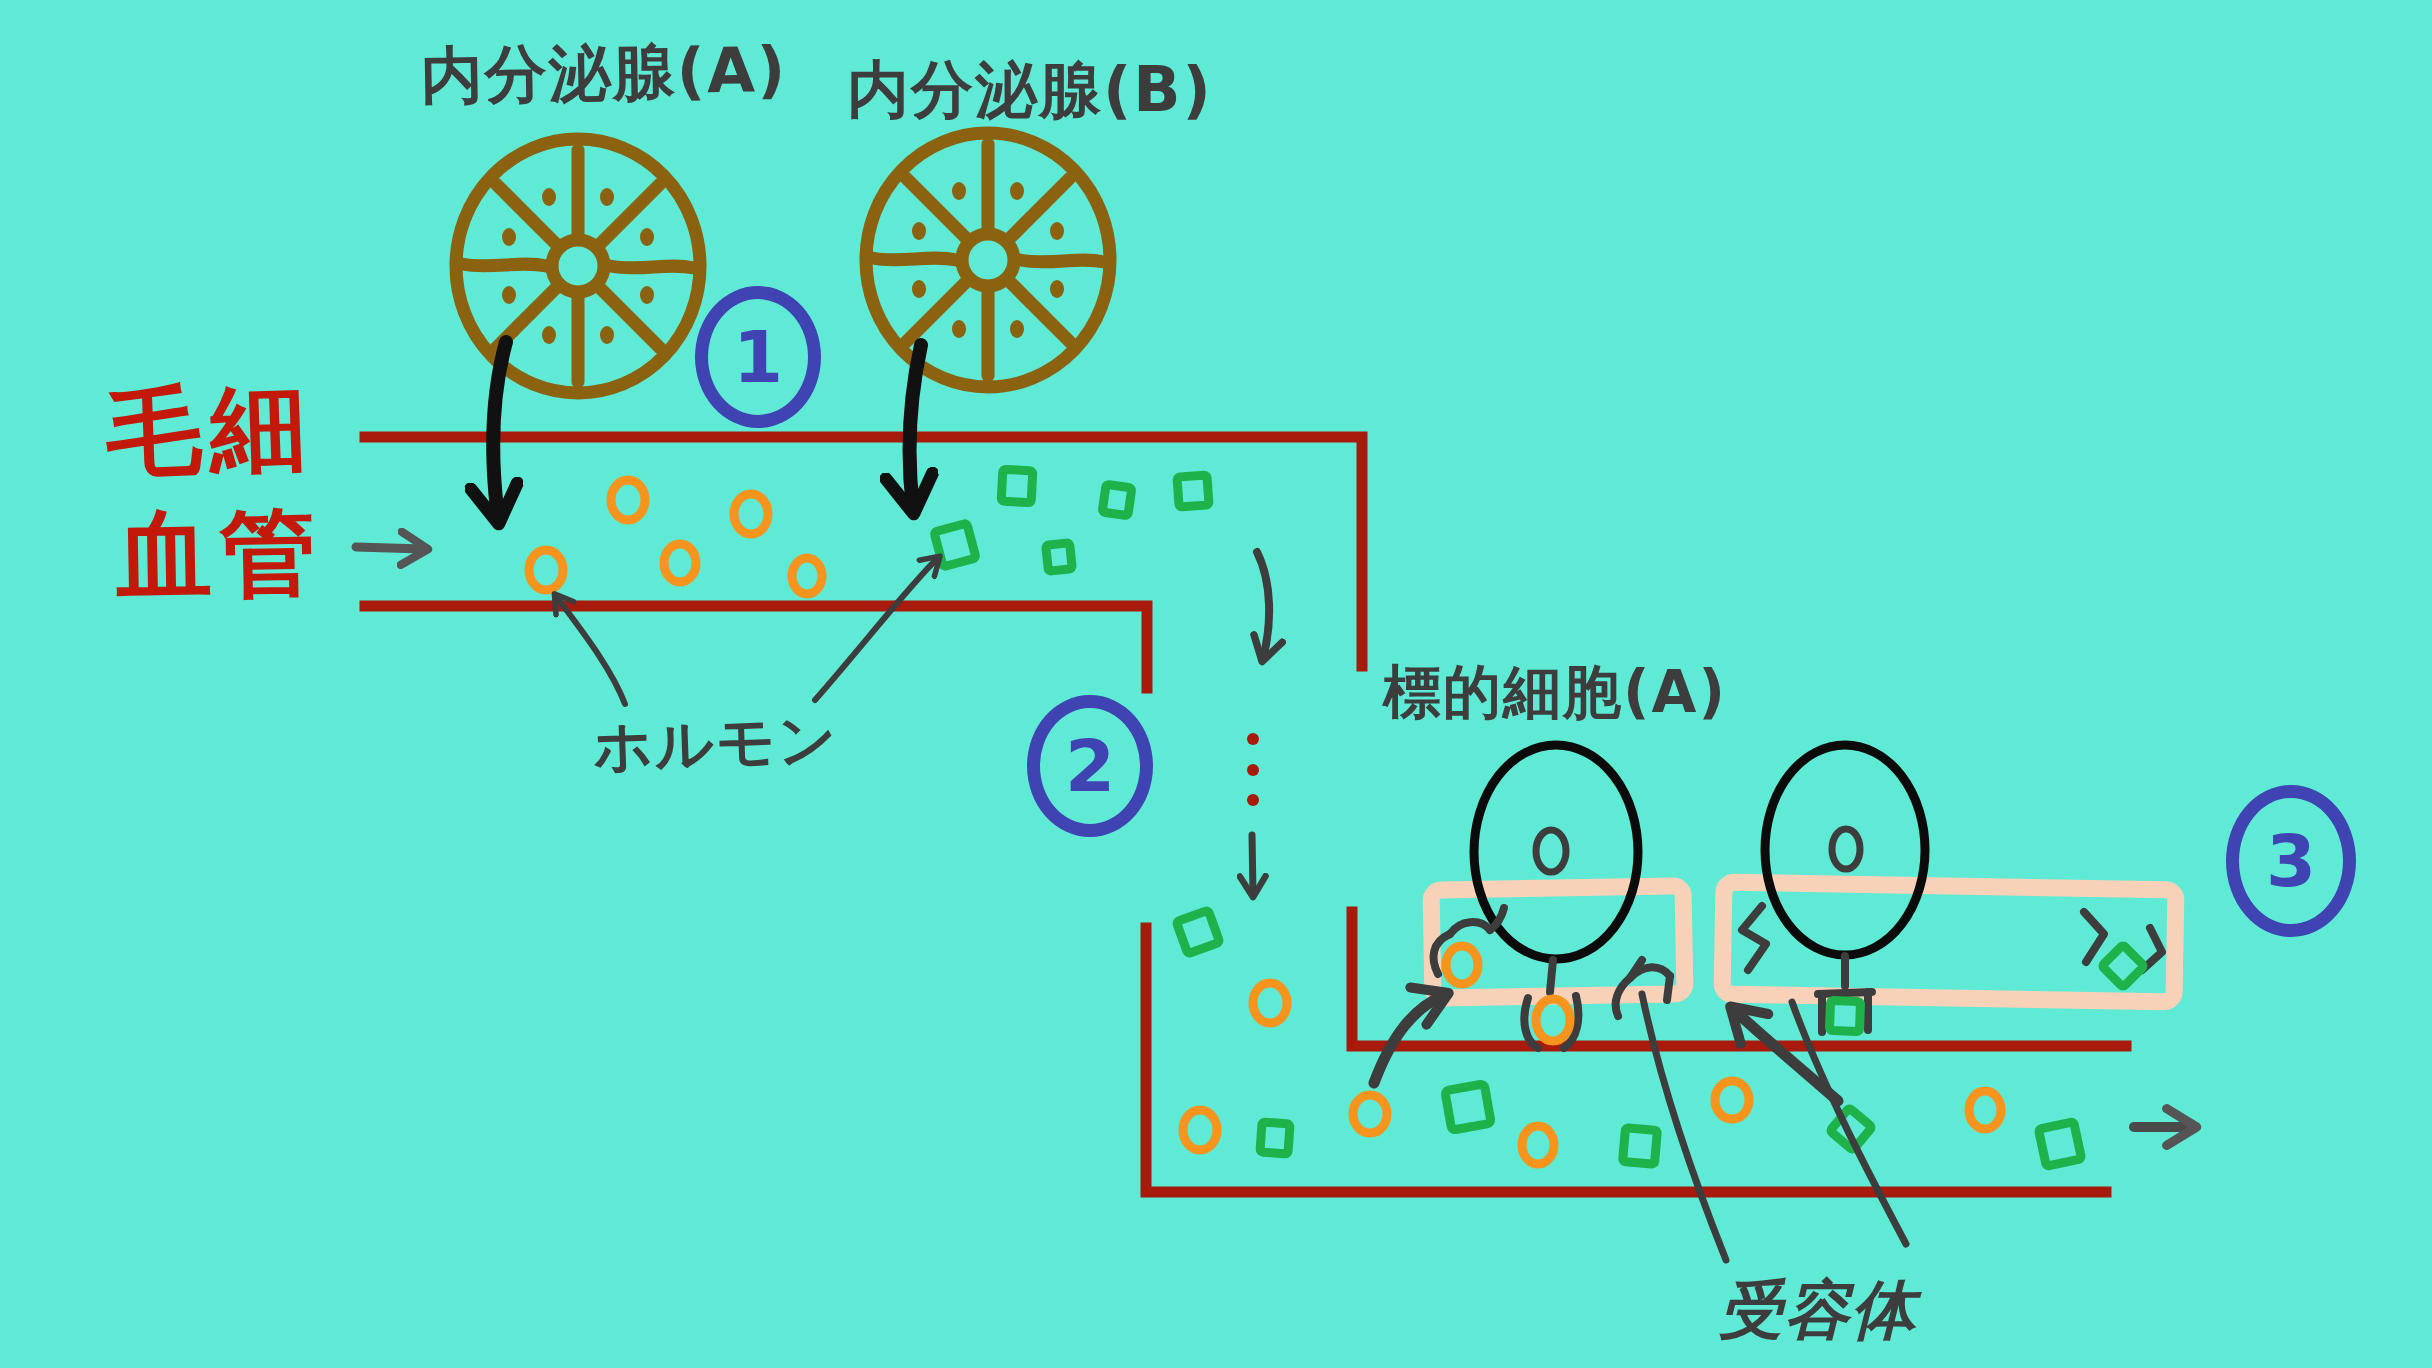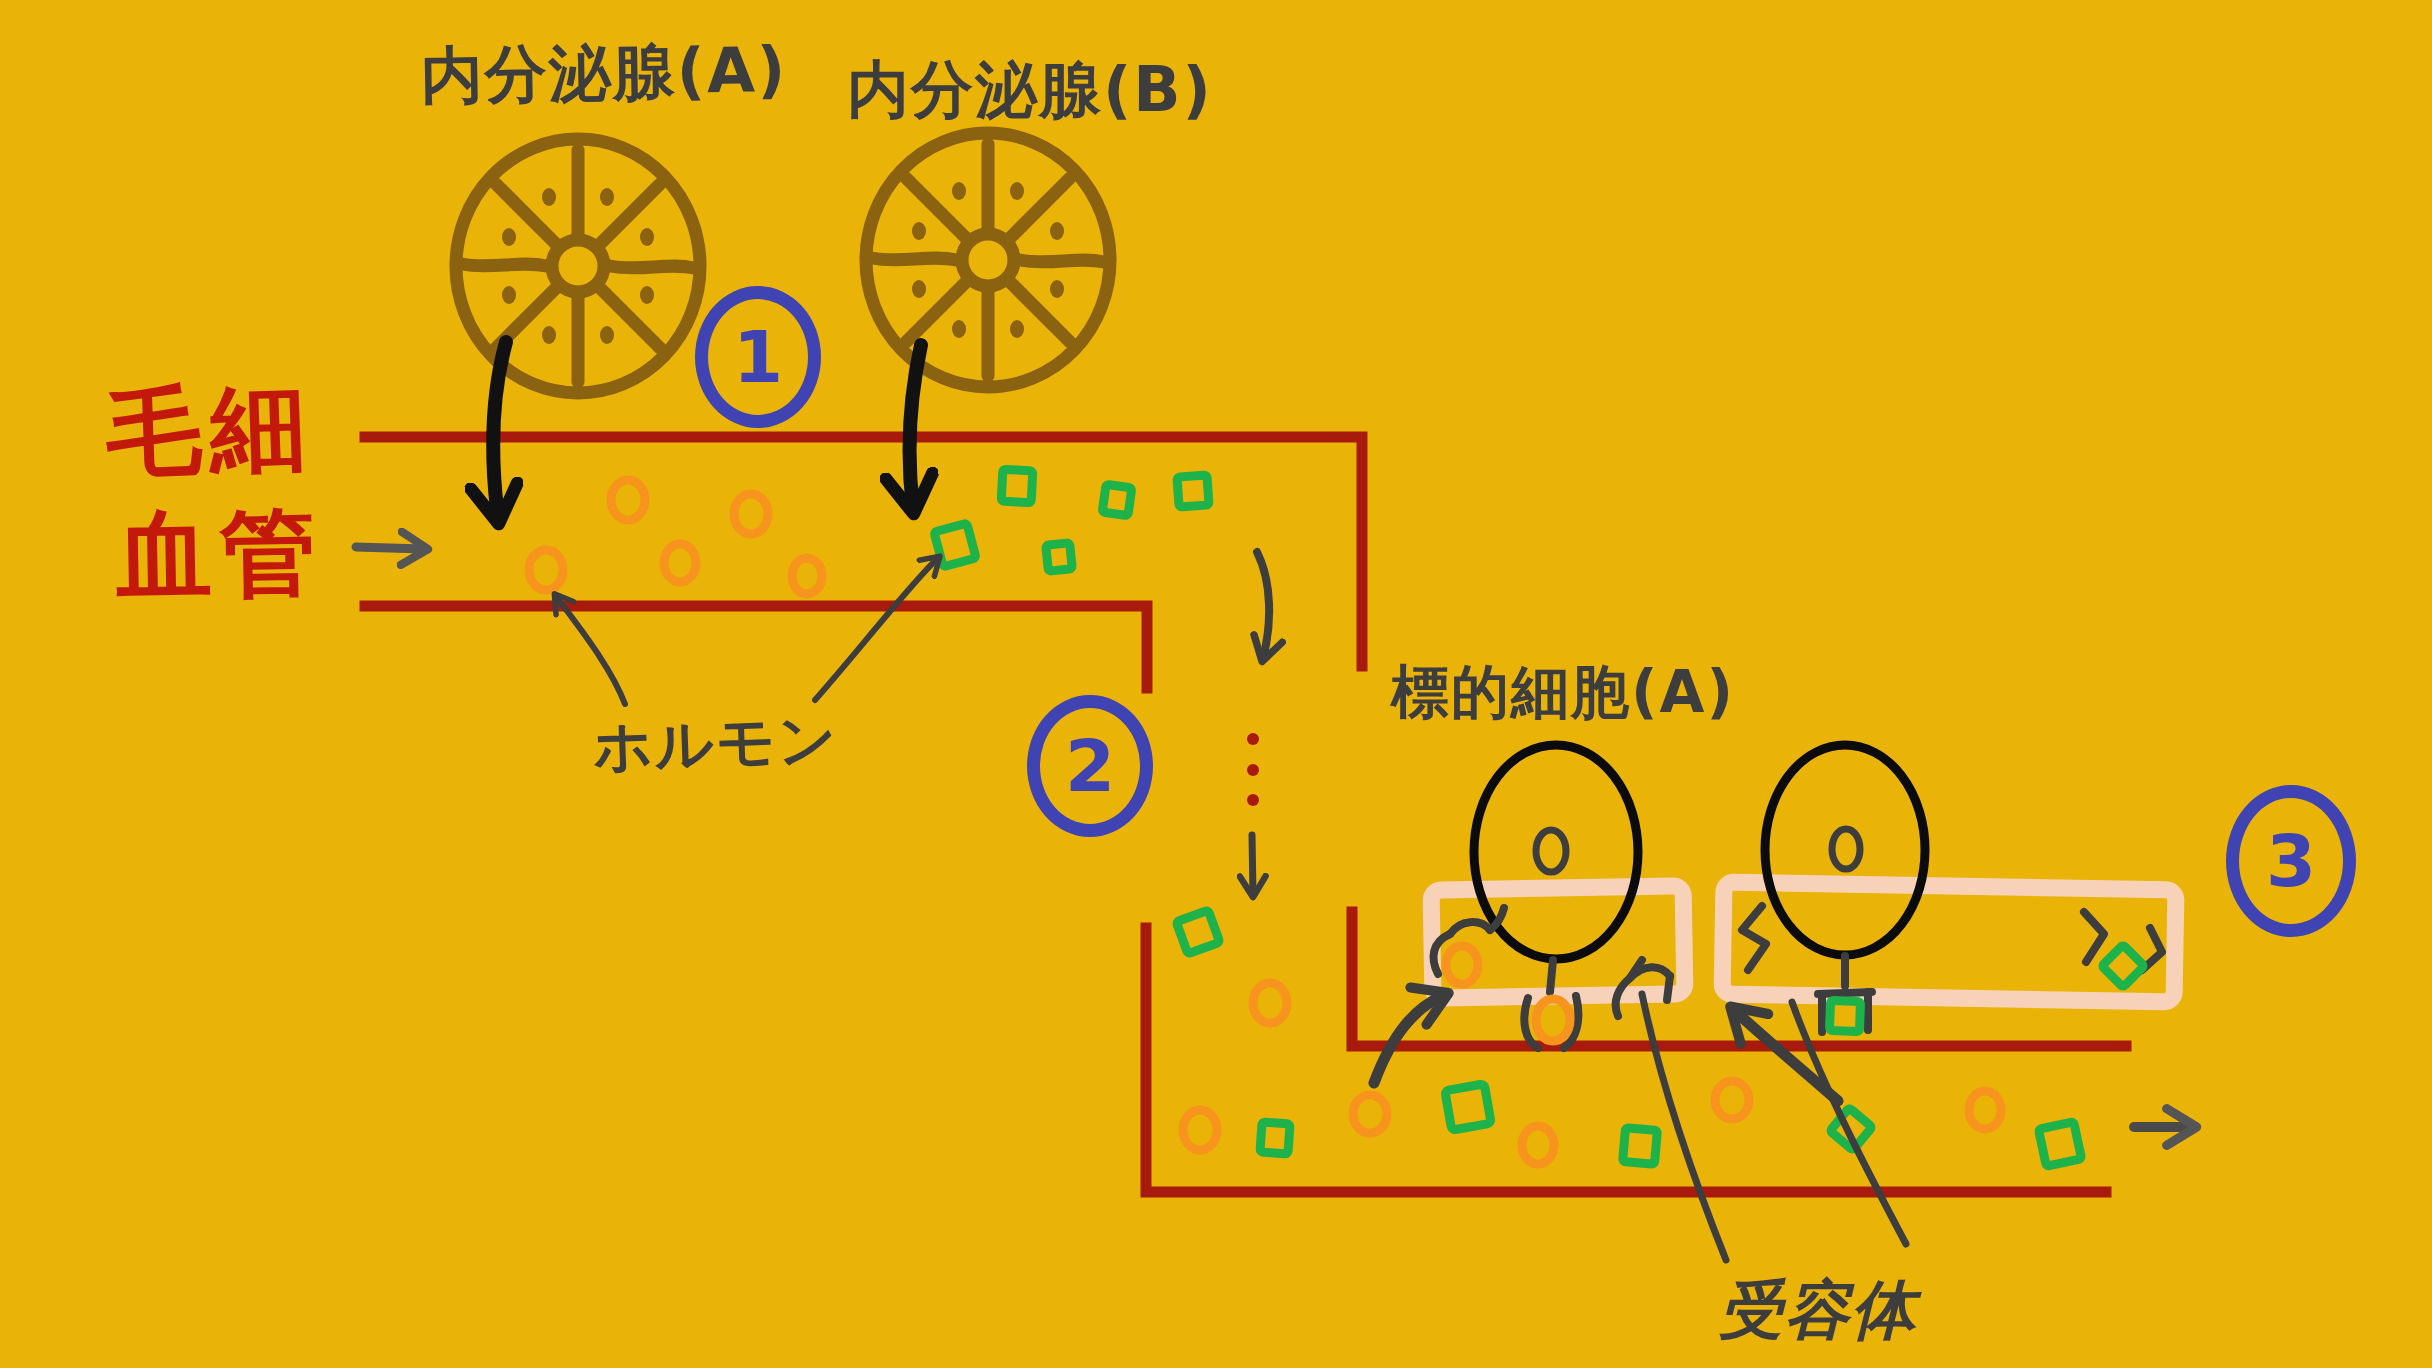--- a/index.html
+++ b/index.html
@@ -1,28 +1,28 @@
 <!DOCTYPE html>
 <html><head>
 <meta charset="utf-8">
 <style>
   html,body{margin:0;padding:0;background:#ffffff;}
   .stage{
-    position:relative;width:2432px;height:1368px;background:#eab308;overflow:hidden;
+    position:relative;width:2432px;height:1368px;background:#5eead4;overflow:hidden;
     font-family:"DejaVu Sans","Liberation Sans",sans-serif;
   }
   .stage svg{position:absolute;left:0;top:0;}
   .lbl{position:absolute;transform:translate(-50%,-50%);white-space:nowrap;
        font-weight:700;letter-spacing:2px;user-select:none;}
   .lbl-ink{color:#3d3d3d;}
   .lbl-red{color:#c2190b;font-weight:800;}
   .gland-lbl{font-size:62px;}
   .cap-lbl{font-size:96px;letter-spacing:8px;}
   .hormone-lbl{font-size:58px;}
-  .target-lbl{font-size:58px;margin-left:8px;}
+  .target-lbl{font-size:58px;}
   .receptor-lbl{font-size:64px;font-style:italic;}
   .step{
     position:absolute;transform:translate(-50%,-50%);
     width:100px;height:116px;border:13px solid #4043b2;border-radius:50%;
     display:flex;align-items:center;justify-content:center;
     color:#4043b2;font-size:72px;font-weight:800;
   }
 </style>
 </head>
 <body>

